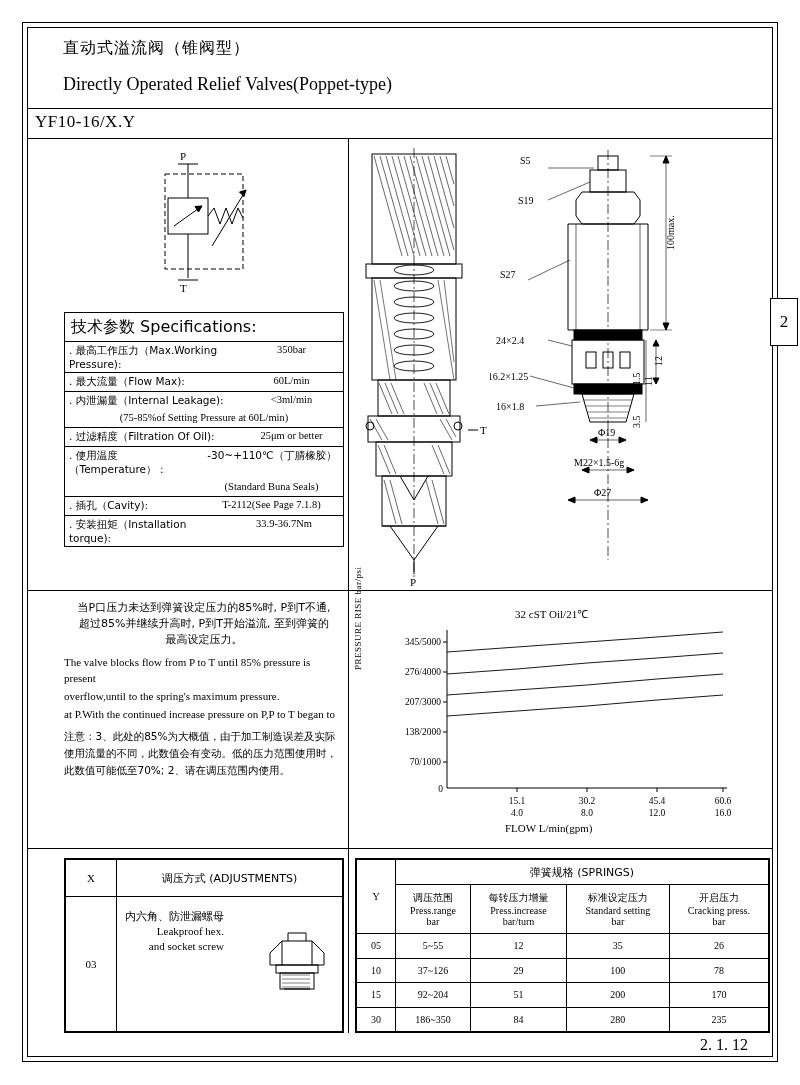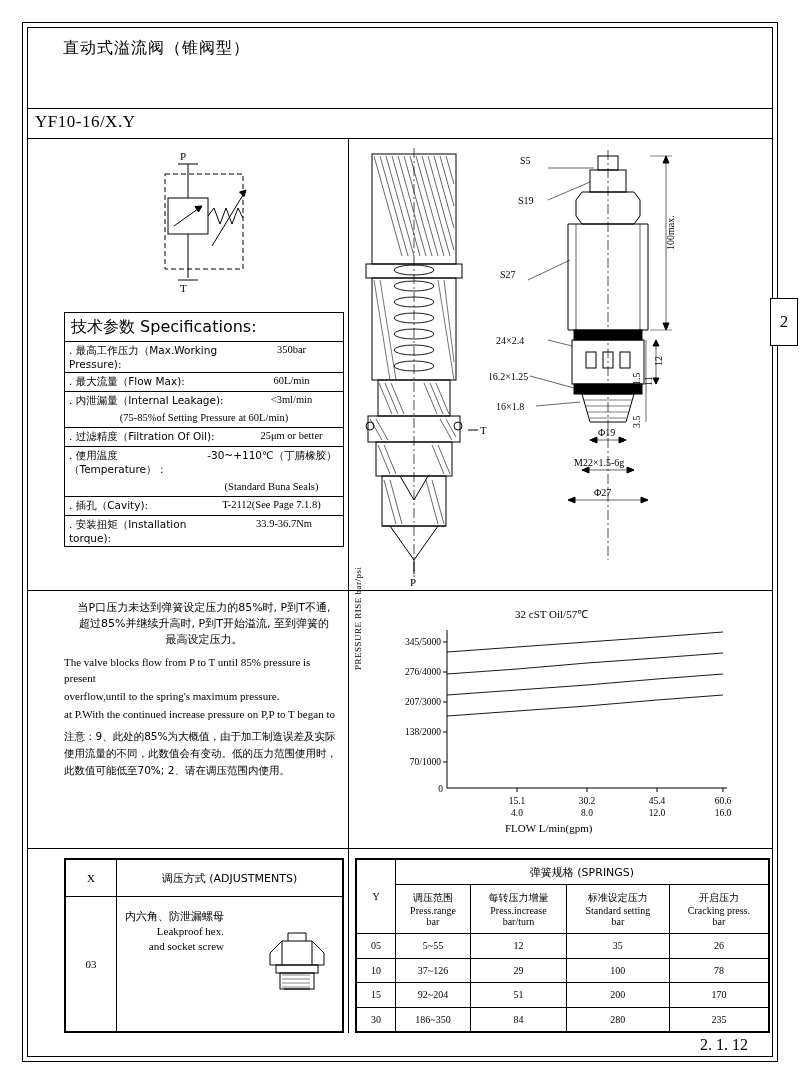--- a/index.html
+++ b/index.html
@@ -127,20 +127,21 @@
 </head>
 <body>
 
 <div class="page">
 
   <div class="frame"></div>
   <div class="inner-frame"></div>
 
   <div class="hdr">
     <div class="hdr-cn">直动式溢流阀（锥阀型）</div>
+    <div class="hdr-en">Directly Operated Relief Valves(Poppet-type)</div>
   </div>
   <div class="hdr-rule"></div>
   <div class="hdr-model">YF10-16/X.Y</div>
   <div class="hdr-rule2"></div>
 
   <div class="tab">2</div>
 
   <div class="vline" style="left:348px;top:139px;height:894px;"></div>
   <div class="hline" style="left:28px;top:590px;width:744px;"></div>
   <div class="hline" style="left:28px;top:848px;width:744px;"></div>
@@ -347,27 +348,27 @@
     </svg>
   </div>
 
   <div class="note">
     <div class="cn">当P口压力未达到弹簧设定压力的85%时, P到T不通,</div>
     <div class="cn">超过85%并继续升高时, P到T开始溢流, 至到弹簧的</div>
     <div class="cn">最高设定压力。</div>
     <div class="en">The valve blocks flow from P to T until 85% pressure is present</div>
     <div class="en" style="margin-top:2px;">overflow,until to the spring's maximum pressure.</div>
     <div class="en" style="margin-top:2px;">at P.With the continued increase pressure on P,P to T began to</div>
-    <div class="cn2">注意：9、此处的85%为大概值，由于加工制造误差及实际</div>
+    <div class="cn2">注意：3、此处的85%为大概值，由于加工制造误差及实际</div>
     <div class="cn2" style="margin-top:0;">使用流量的不同，此数值会有变动。低的压力范围使用时，</div>
     <div class="cn2" style="margin-top:0;">此数值可能低至70%; 2、请在调压范围内使用。</div>
   </div>
 
   <div class="chart-wrap">
-    <div class="chart-title">32 cST Oil/57℃</div>
+    <div class="chart-title">32 cST Oil/21℃</div>
     <div class="ylab">PRESSURE RISE bar/psi</div>
     <svg width="415" height="250" viewBox="0 0 415 250">
       <g stroke="#000" fill="none" stroke-width="1">
 
         <path d="M92 30 L92 188"></path>
         <path d="M92 188 L372 188"></path>
 
         <path d="M88 42 L92 42 M88 72 L92 72 M88 102 L92 102 M88 132 L92 132 M88 162 L92 162"></path>
 
         <path d="M162 188 L162 192 M232 188 L232 192 M302 188 L302 192 M368 188 L368 192"></path>

